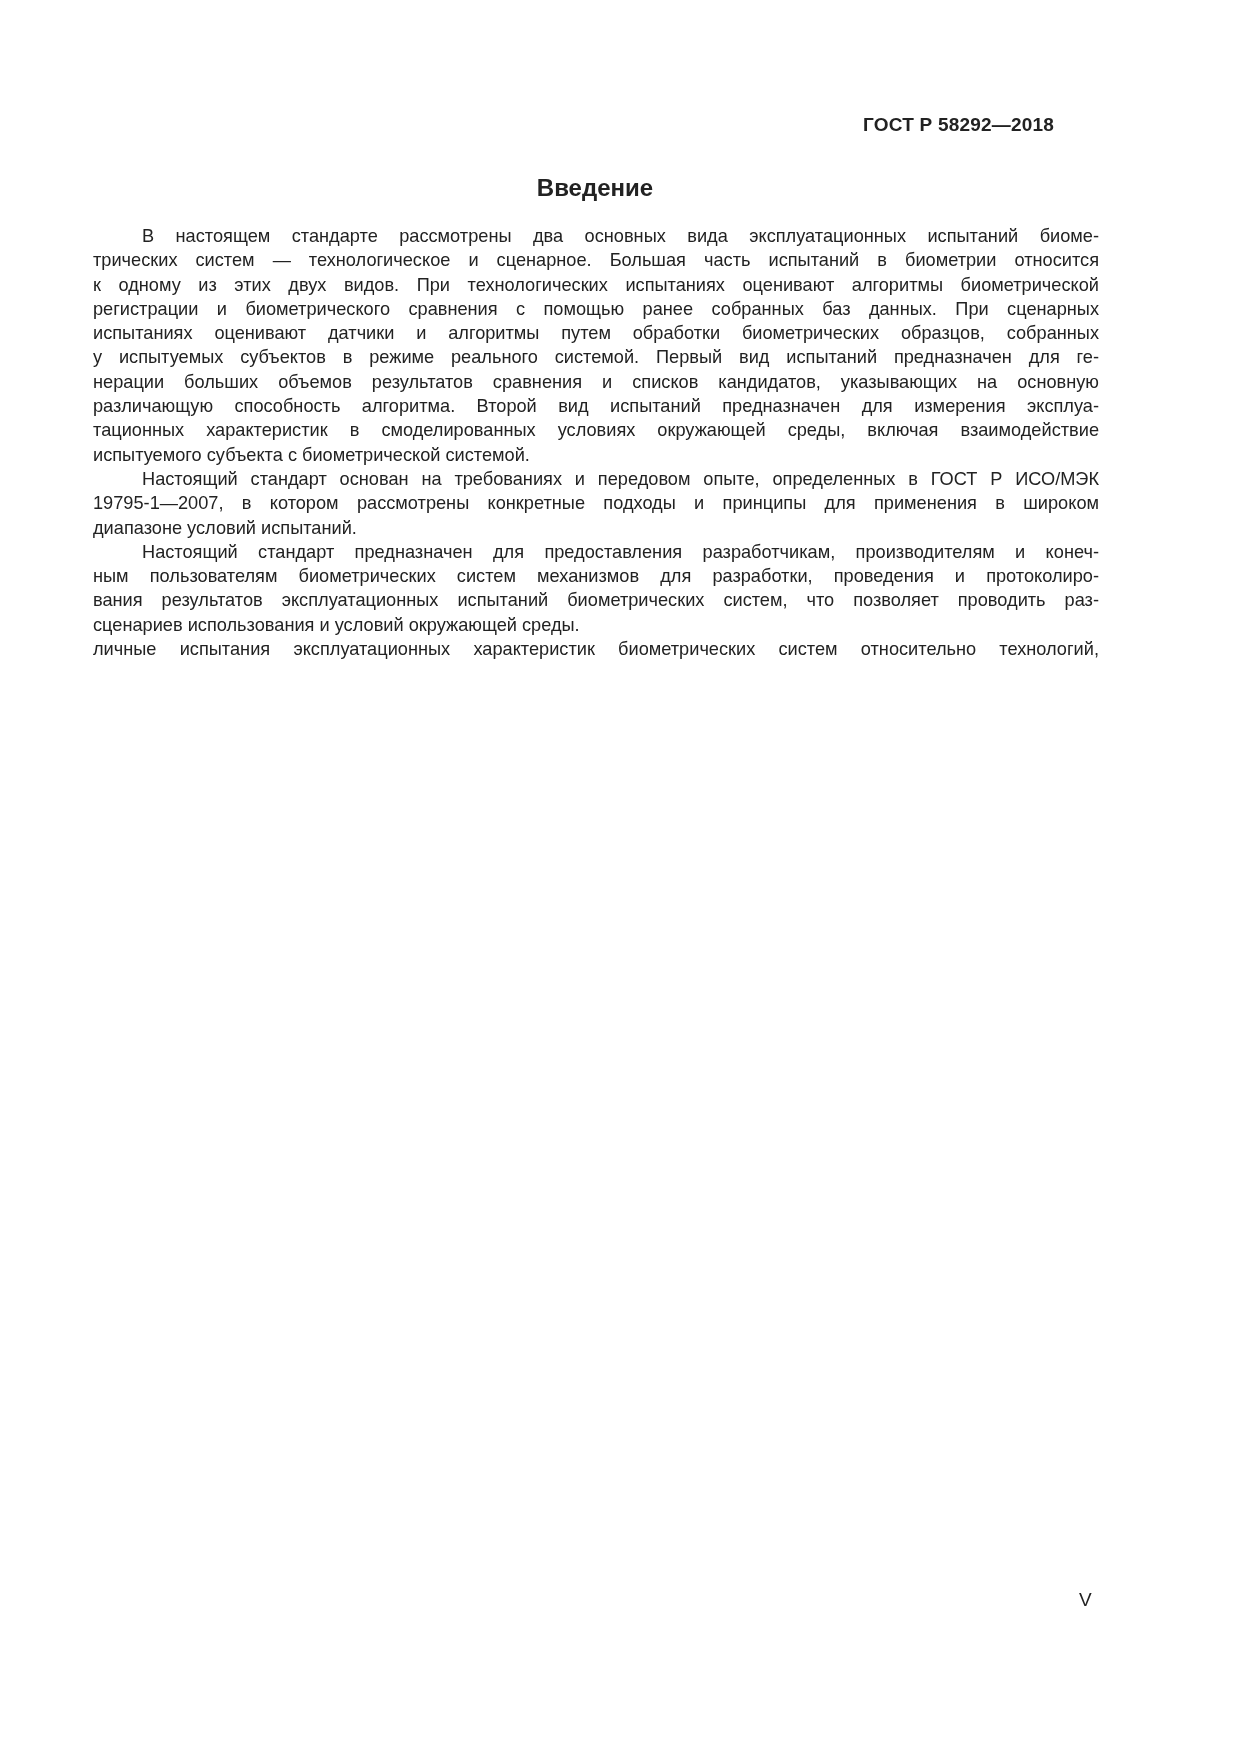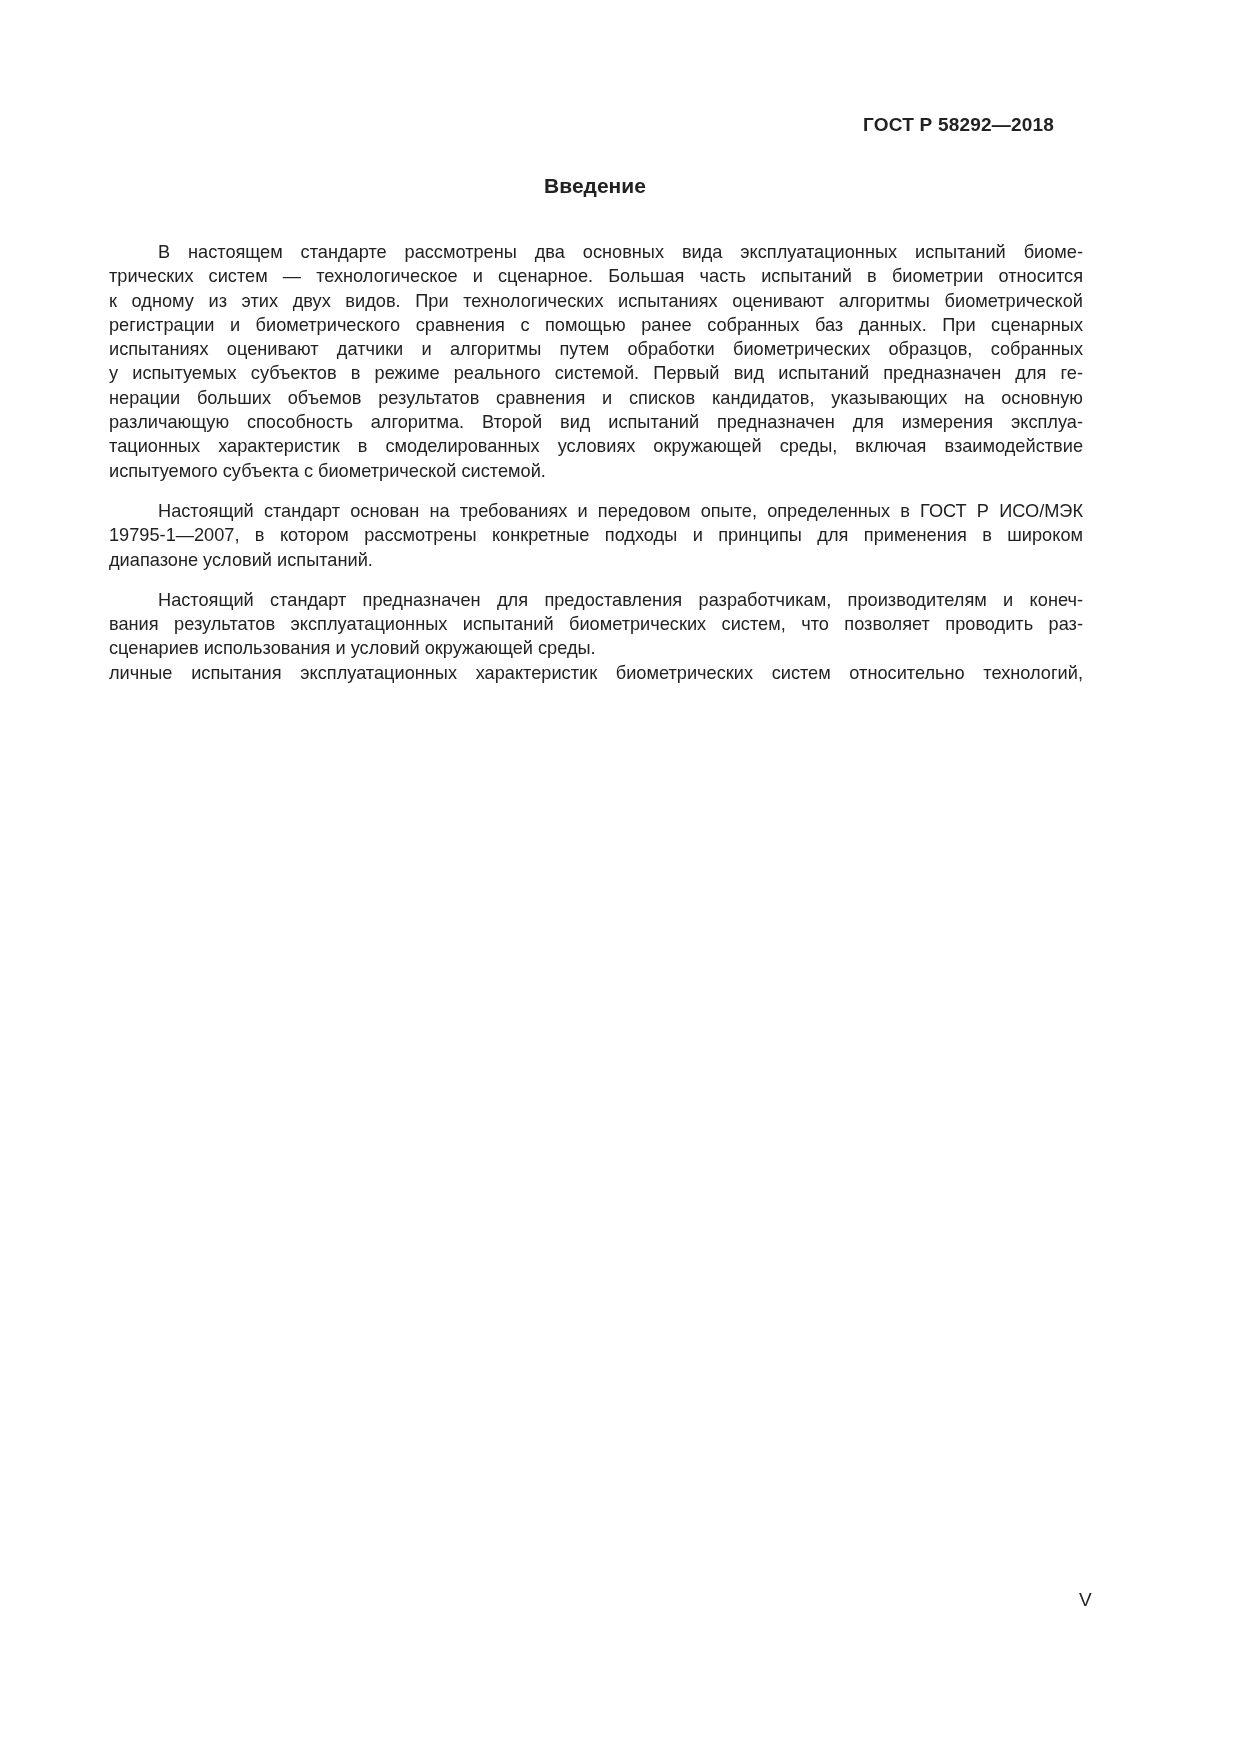--- a/index.html
+++ b/index.html
@@ -30,21 +30,21 @@
       font-weight: bold;
       letter-spacing: 0.2px;
       color: #222222;
     }
     .section-title {
       position: absolute;
       top: 174px;
       left: 0;
       width: 1190px;
       text-align: center;
-      font-size: 21px;
+      font-size: 24px;
       font-weight: bold;
       color: #222222;
       padding-left: 0;
     }
     .body-text {
       position: absolute;
       top: 224px;
       left: 93px;
       width: 1006px;
       font-size: 18.2px;
@@ -60,21 +60,21 @@
       height: 24.3px;
     }
     .line.indent {
       padding-left: 49px;
     }
     .line.last {
       text-align-last: left;
     }
     .para {
       display: block;
-      margin: 16px;
+      margin: 0;
     }
     .page-number {
       position: absolute;
       top: 1589px;
       left: 1079px;
       font-size: 19px;
       color: #222222;
     }
   </style>
 </head>
@@ -102,20 +102,21 @@
     </div>
 
     <div class="para">
       <span class="line indent">Настоящий стандарт основан на требованиях и передовом опыте, определенных в ГОСТ Р ИСО/МЭК</span>
       <span class="line">19795-1—2007, в котором рассмотрены конкретные подходы и принципы для применения в широком</span>
       <span class="line last">диапазоне условий испытаний.</span>
     </div>
 
     <div class="para">
       <span class="line indent">Настоящий стандарт предназначен для предоставления разработчикам, производителям и конеч-</span>
+      <span class="line">ным пользователям биометрических систем механизмов для разработки, проведения и протоколиро-</span>
       <span class="line">вания результатов эксплуатационных испытаний биометрических систем, что позволяет проводить раз-</span>
       <span class="line last">сценариев использования и условий окружающей среды.</span>
       <span class="line">личные испытания эксплуатационных характеристик биометрических систем относительно технологий,</span>
     </div>
 
   </div>
 
   <div class="page-number">V</div>
 
 </div>

